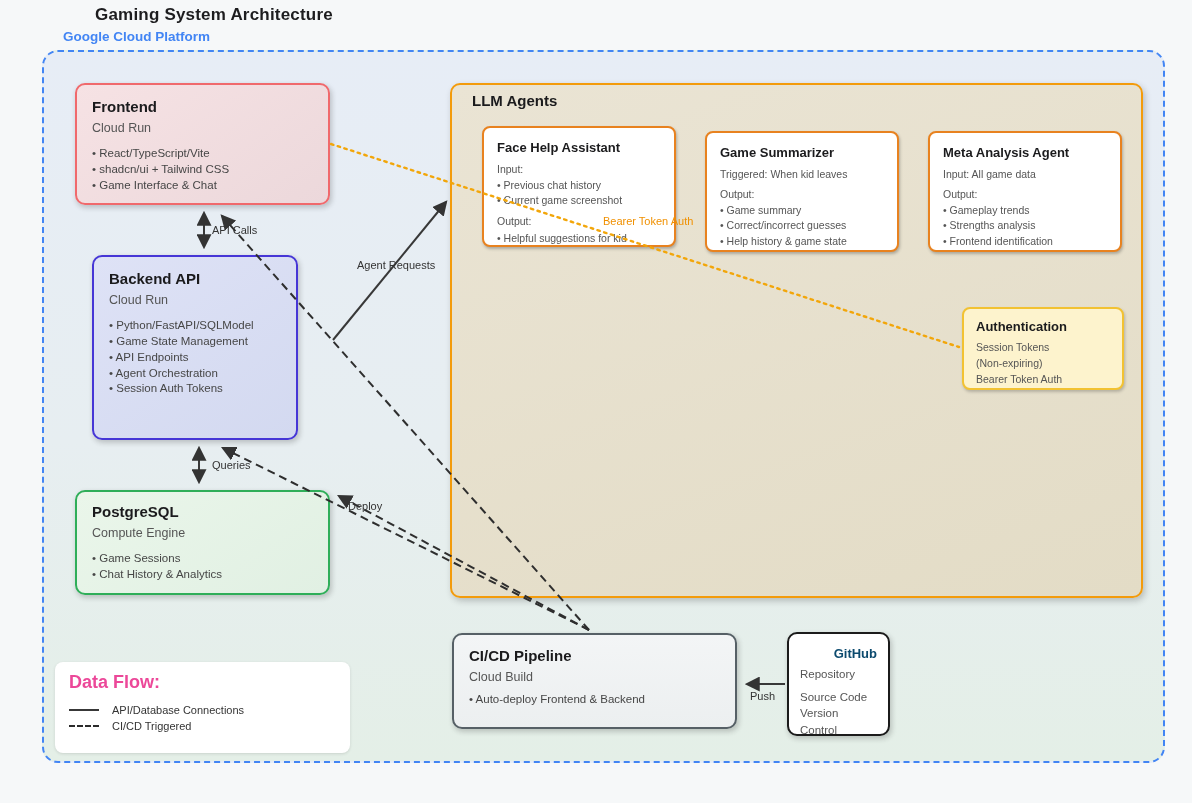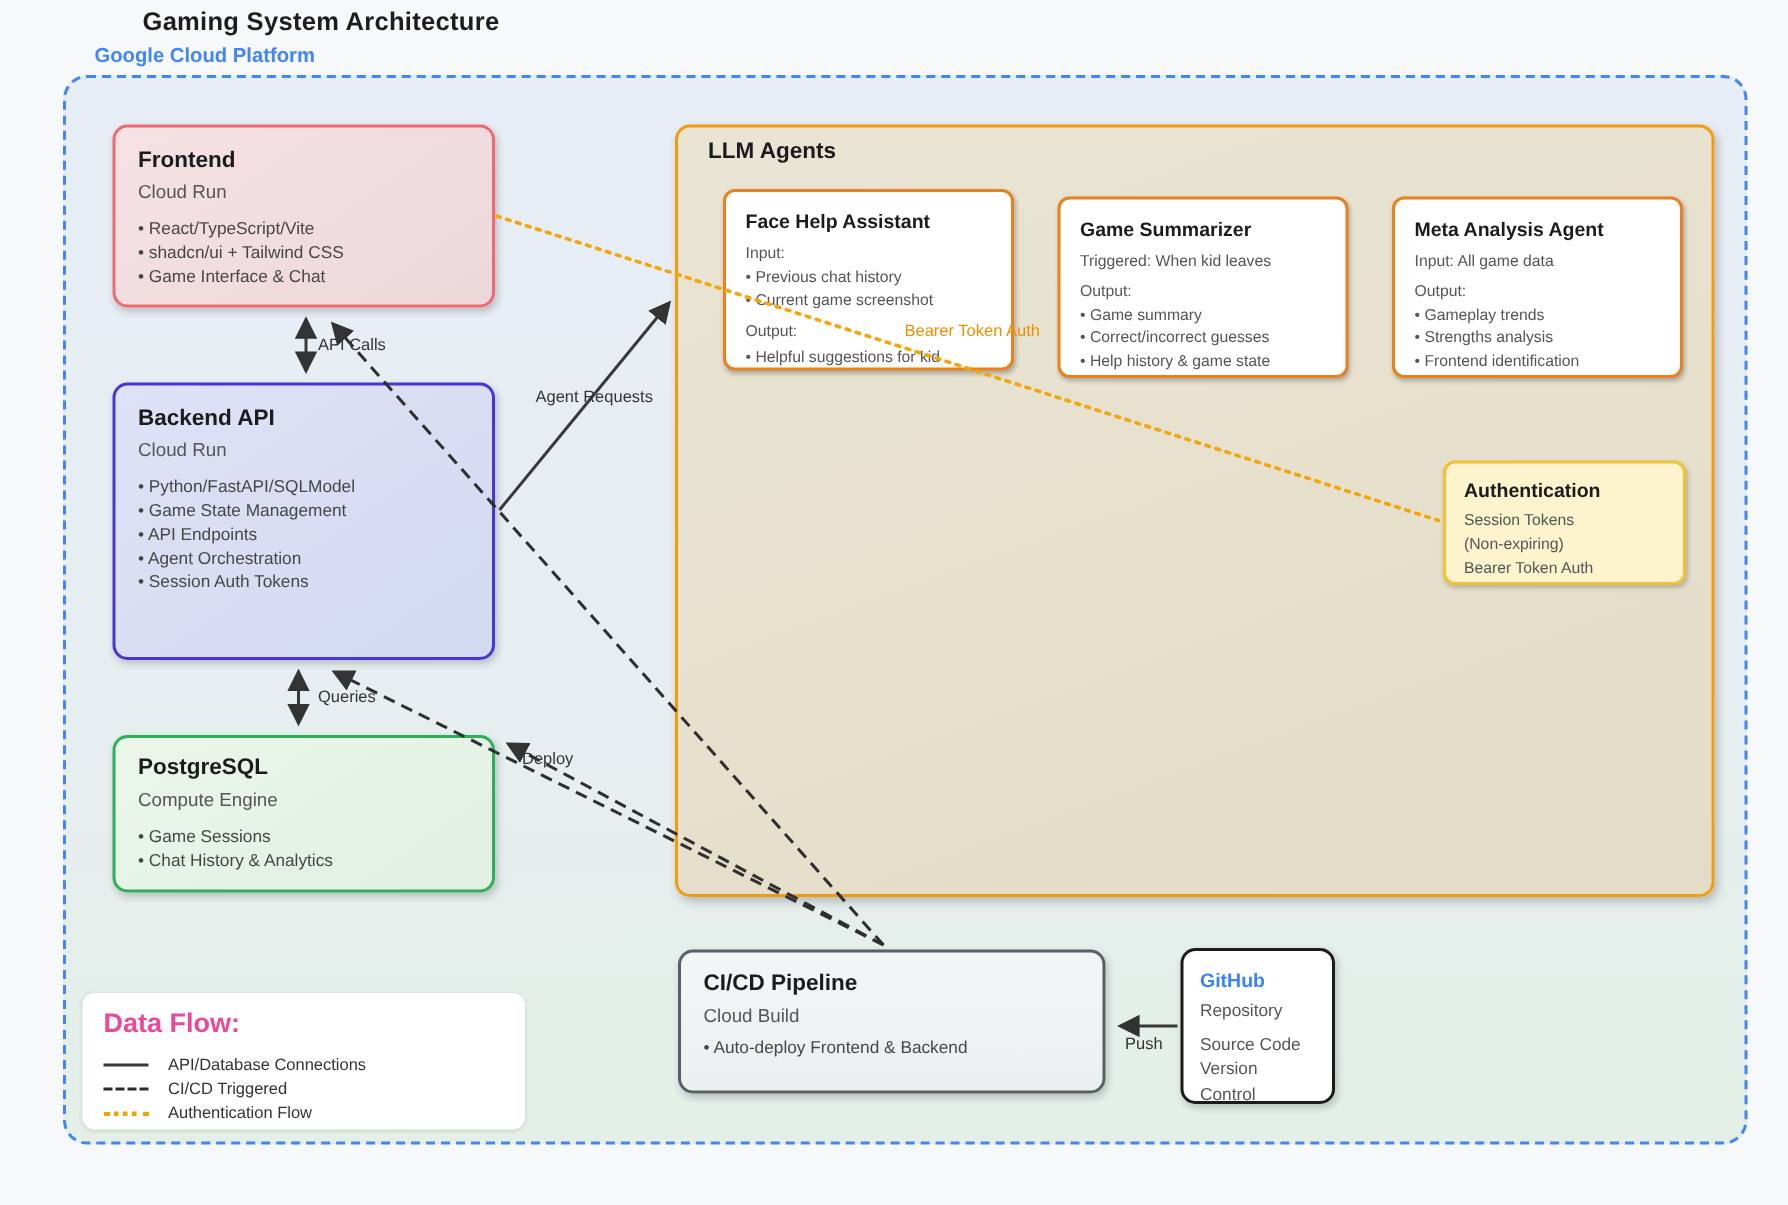--- a/index.html
+++ b/index.html
@@ -22,21 +22,21 @@
   }
 
   .node{border-radius:10px;box-shadow:1.5px 2.5px 5px rgba(40,40,40,.22);padding:10px 15px;z-index:3;}
   .node-title{font-size:15px;font-weight:bold;color:#1b1b1d;margin:3px 0 6px;}
   .node-sub{font-size:12.5px;color:#555;margin-bottom:11px;}
   .bullet{font-size:11.5px;color:#464646;line-height:1.38;}
   .bullet::before{content:"• ";}
 
   .frontend{left:75px;top:83px;width:255px;height:122px;
     background:linear-gradient(145deg,#f6e2e4 0%,#ecd8db 100%);border:2.5px solid #f0696c;}
-  .backend{left:75px;top:255px;width:255px;height:185px;
+  .backend{left:92px;top:255px;width:206px;height:185px;
     background:linear-gradient(145deg,#dee2f6 0%,#d3d9f0 100%);border:2.5px solid #4636d6;}
   .postgres{left:75px;top:490px;width:255px;height:105px;padding-top:8px;
     background:linear-gradient(145deg,#eaf6ea 0%,#e1f0e3 100%);border:2.5px solid #2fae59;}
 
   .llm-box{left:450px;top:83px;width:693px;height:515px;border-radius:10px;
     background:linear-gradient(160deg,#eae4d4 0%,#e3dcc6 100%);
     border:2.5px solid #f39b0b;box-shadow:2px 3px 6px rgba(40,40,40,.25);z-index:2;}
   .llm-title{left:472px;top:92px;font-size:15px;font-weight:bold;color:#1b1b1d;z-index:3;}
 
   .agent{width:194px;height:121px;background:#ffffff;border:2px solid #e8821f;border-radius:8px;
@@ -55,21 +55,21 @@
   .auth-title{font-size:13px;font-weight:bold;color:#1b1b1d;margin:3px 0 6px;}
   .auth-line{font-size:10.5px;color:#555;line-height:1.5;}
 
   .cicd{left:452px;top:633px;width:285px;height:96px;border-radius:10px;
     background:linear-gradient(180deg,#f3f5f6 0%,#eceff0 100%);border:2.5px solid #566066;
     box-shadow:1.5px 2.5px 5px rgba(40,40,40,.22);padding:9px 15px;z-index:3;}
   .cicd .node-sub{margin-bottom:8px;}
 
   .github{left:787px;top:632px;width:103px;height:104px;background:#fff;border:2.5px solid #1b1b1b;
     border-radius:10px;box-shadow:1.5px 2.5px 5px rgba(40,40,40,.22);padding:7px 11px;z-index:3;}
-  .gh-title{font-size:13px;font-weight:bold;color:#3b82f6;text-align:left;margin:5px 0 7px;}
+  .gh-title{font-size:13px;font-weight:bold;color:#0c4a6e;text-align:right;margin:5px 0 7px;}
   .gh-sub{font-size:11.5px;color:#555;margin-bottom:9px;}
   .gh-line{font-size:11.5px;color:#555;line-height:1.42;}
 
   .legend{left:55px;top:662px;width:295px;height:91px;background:#fff;border-radius:8px;
     box-shadow:0 1px 3px rgba(40,40,40,.14);padding:10px 14px;z-index:3;}
   .legend-title{font-size:18px;font-weight:bold;color:#ec4899;margin-bottom:9px;}
   .legend-row{display:flex;align-items:center;gap:13px;height:16px;}
   .legend-sample{width:30px;height:0;flex:0 0 auto;}
   .ls-solid{border-top:2.5px solid #383838;}
   .ls-dashed{border-top:2.5px dashed #2b2b2b;}
@@ -164,24 +164,20 @@
 
 <div class="abs legend">
   <div class="legend-title">Data Flow:</div>
   <div class="legend-row">
     <div class="legend-sample ls-solid"></div>
     <div class="legend-label">API/Database Connections</div>
   </div>
   <div class="legend-row">
     <div class="legend-sample ls-dashed"></div>
     <div class="legend-label">CI/CD Triggered</div>
-  </div>
-  <div class="legend-row">
-    <div class="legend-sample ls-dotted"></div>
-    <div class="legend-label">Authentication Flow</div>
   </div>
 </div>
 
 <svg class="abs edges" viewBox="0 0 1192 803" xmlns="http://www.w3.org/2000/svg">
   <defs>
     <marker id="arrow" viewBox="0 0 10 10" refX="8.5" refY="5" markerWidth="7.5" markerHeight="7.5" orient="auto-start-reverse">
       <path d="M0,0 L10,5 L0,10 z" fill="#333"></path>
     </marker>
   </defs>
   <line x1="204" y1="213" x2="204" y2="247" stroke="#383838" stroke-width="2" marker-start="url(#arrow)" marker-end="url(#arrow)"></line>

